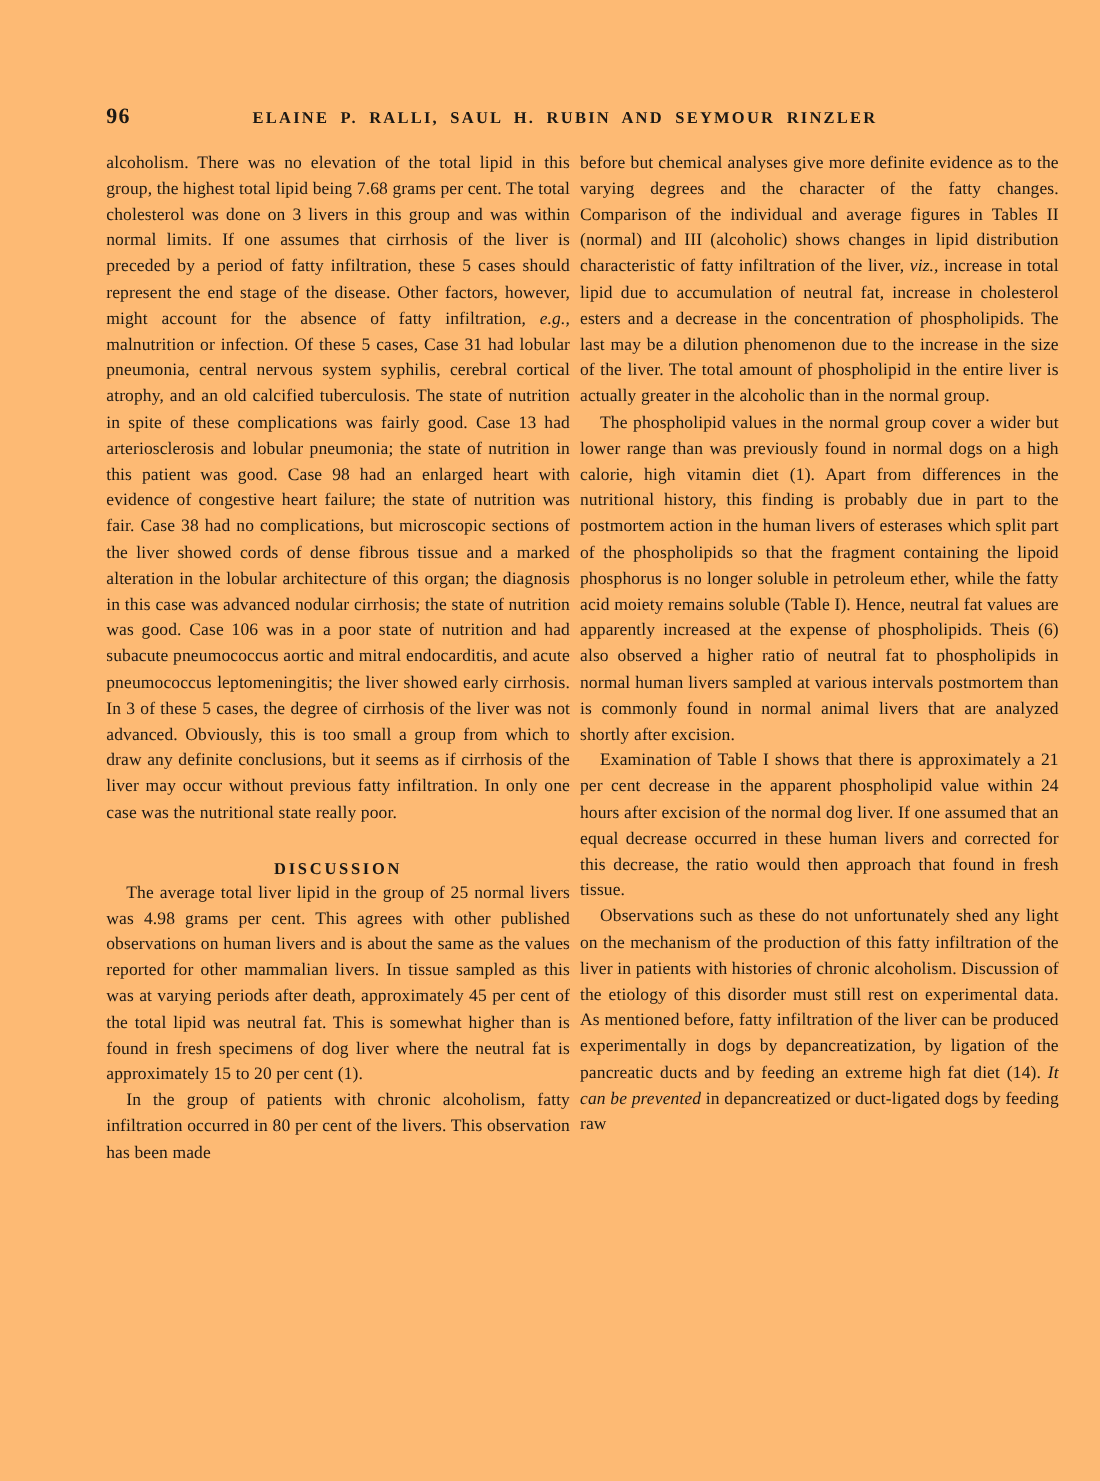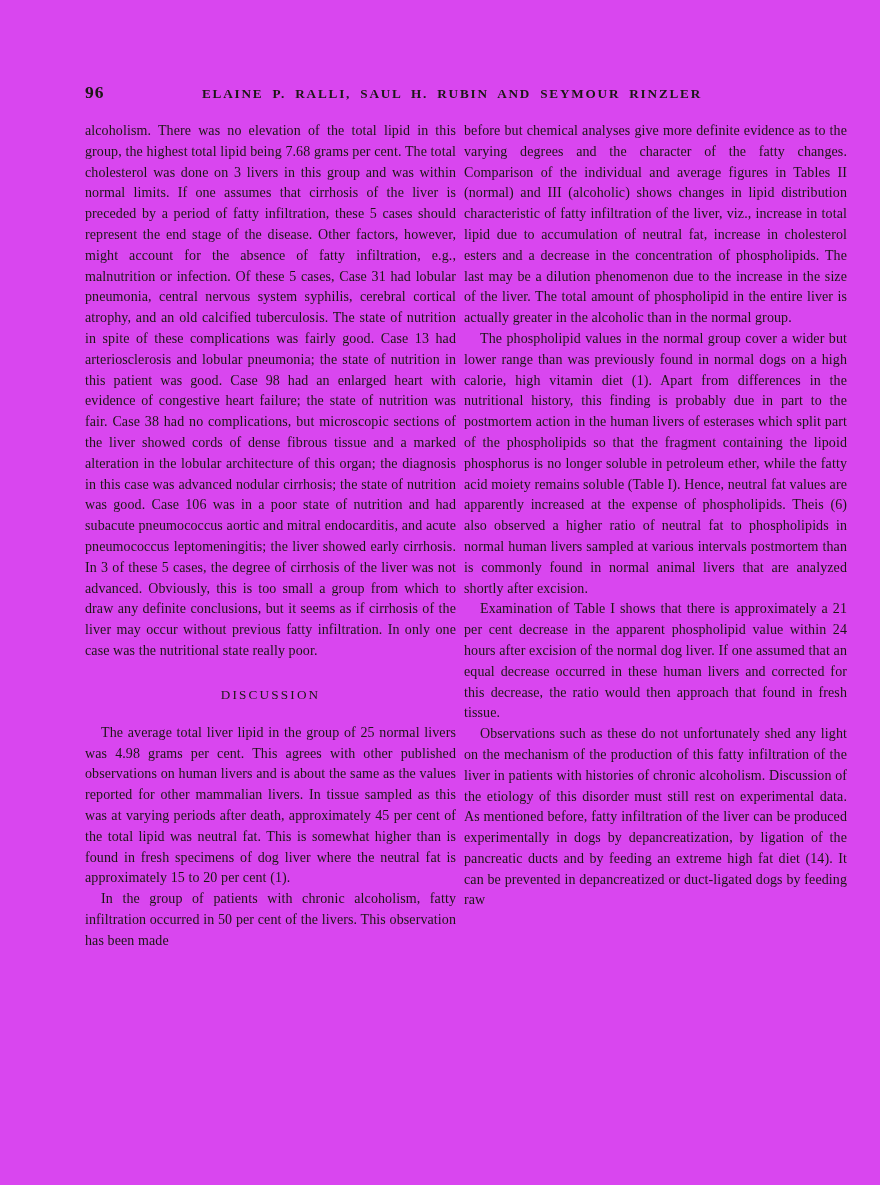--- a/index.html
+++ b/index.html
@@ -4,21 +4,21 @@
 <style>
   html, body {
     margin: 0;
     padding: 0;
     background: #ffffff;
   }
   .page {
     position: relative;
     width: 880px;
     height: 1185px;
-    background: #d946ef;
+    background: #fdba74;
     font-family: "Liberation Serif", serif;
     color: #1b1814;
     overflow: hidden;
   }
   .page-num {
     position: absolute;
     left: 85px;
     top: 82px;
     font-size: 17.5px;
     letter-spacing: 1px;
@@ -48,45 +48,45 @@
   .col-right { width: 383px; }
   .para {
     margin: 0;
     font-size: 14px;
     line-height: 20.8px;
     text-align: justify;
     letter-spacing: 0.1px;
   }
   .para.ind { text-indent: 16px; }
   .section-heading {
-    margin: 25px 0 20px 0;
+    margin: 25px 0 2px 0;
     text-align: center;
     font-size: 13.2px;
-    font-weight: normal;
+    font-weight: bold;
     letter-spacing: 2.2px;
     word-spacing: 2px;
   }
-  .it { }
+  .it { font-style: italic; }
 </style>
 </head>
 <body>
 
 <div class="page">
 
   <span class="page-num">96</span>
 
   <div class="running-head">ELAINE P. RALLI, SAUL H. RUBIN AND SEYMOUR RINZLER</div>
 
   <main class="columns">
 
     <section class="col-left">
       <p class="para"><span>alcoholism. There was no elevation of the total lipid in this group, the highest total lipid being 7.68 grams per cent. The total cholesterol was done on 3 livers in this group and was within normal limits. If one assumes that cirrhosis of the liver is preceded by a period of fatty infiltration, these 5 cases should represent the end stage of the disease. Other factors, however, might account for the absence of fatty infiltration, </span><span class="it">e.g.,</span><span> malnutrition or infection. Of these 5 cases, Case 31 had lobular pneumonia, central nervous system syphilis, cerebral cortical atrophy, and an old calcified tuberculosis. The state of nutrition in spite of these complications was fairly good. Case 13 had arteriosclerosis and lobular pneumonia; the state of nutrition in this patient was good. Case 98 had an enlarged heart with evidence of congestive heart failure; the state of nutrition was fair. Case 38 had no complications, but microscopic sections of the liver showed cords of dense fibrous tissue and a marked alteration in the lobular architecture of this organ; the diagnosis in this case was advanced nodular cirrhosis; the state of nutrition was good. Case 106 was in a poor state of nutrition and had subacute pneumococcus aortic and mitral endocarditis, and acute pneumococcus leptomeningitis; the liver showed early cirrhosis. In 3 of these 5 cases, the degree of cirrhosis of the liver was not advanced. Obviously, this is too small a group from which to draw any definite conclusions, but it seems as if cirrhosis of the liver may occur without previous fatty infiltration. In only one case was the nutritional state really poor.</span></p>
       <h2 class="section-heading">DISCUSSION</h2>
       <p class="para ind">The average total liver lipid in the group of 25 normal livers was 4.98 grams per cent. This agrees with other published observations on human livers and is about the same as the values reported for other mammalian livers. In tissue sampled as this was at varying periods after death, approximately 45 per cent of the total lipid was neutral fat. This is somewhat higher than is found in fresh specimens of dog liver where the neutral fat is approximately 15 to 20 per cent (1).</p>
-      <p class="para ind">In the group of patients with chronic alcoholism, fatty infiltration occurred in 50 per cent of the livers. This observation has been made</p>
+      <p class="para ind">In the group of patients with chronic alcoholism, fatty infiltration occurred in 80 per cent of the livers. This observation has been made</p>
     </section>
 
     <section class="col-right">
       <p class="para"><span>before but chemical analyses give more definite evidence as to the varying degrees and the character of the fatty changes. Comparison of the individual and average figures in Tables II (normal) and III (alcoholic) shows changes in lipid distribution characteristic of fatty infiltration of the liver, </span><span class="it">viz.,</span><span> increase in total lipid due to accumulation of neutral fat, increase in cholesterol esters and a decrease in the concentration of phospholipids. The last may be a dilution phenomenon due to the increase in the size of the liver. The total amount of phospholipid in the entire liver is actually greater in the alcoholic than in the normal group.</span></p>
       <p class="para ind">The phospholipid values in the normal group cover a wider but lower range than was previously found in normal dogs on a high calorie, high vitamin diet (1). Apart from differences in the nutritional history, this finding is probably due in part to the postmortem action in the human livers of esterases which split part of the phospholipids so that the fragment containing the lipoid phosphorus is no longer soluble in petroleum ether, while the fatty acid moiety remains soluble (Table I). Hence, neutral fat values are apparently increased at the expense of phospholipids. Theis (6) also observed a higher ratio of neutral fat to phospholipids in normal human livers sampled at various intervals postmortem than is commonly found in normal animal livers that are analyzed shortly after excision.</p>
       <p class="para ind">Examination of Table I shows that there is approximately a 21 per cent decrease in the apparent phospholipid value within 24 hours after excision of the normal dog liver. If one assumed that an equal decrease occurred in these human livers and corrected for this decrease, the ratio would then approach that found in fresh tissue.</p>
       <p class="para ind"><span>Observations such as these do not unfortunately shed any light on the mechanism of the production of this fatty infiltration of the liver in patients with histories of chronic alcoholism. Discussion of the etiology of this disorder must still rest on experimental data. As mentioned before, fatty infiltration of the liver can be produced experimentally in dogs by depancreatization, by ligation of the pancreatic ducts and by feeding an extreme high fat diet (14). </span><span class="it">It can be prevented</span><span> in depancreatized or duct-ligated dogs by feeding raw</span></p>
     </section>
 
   </main>

